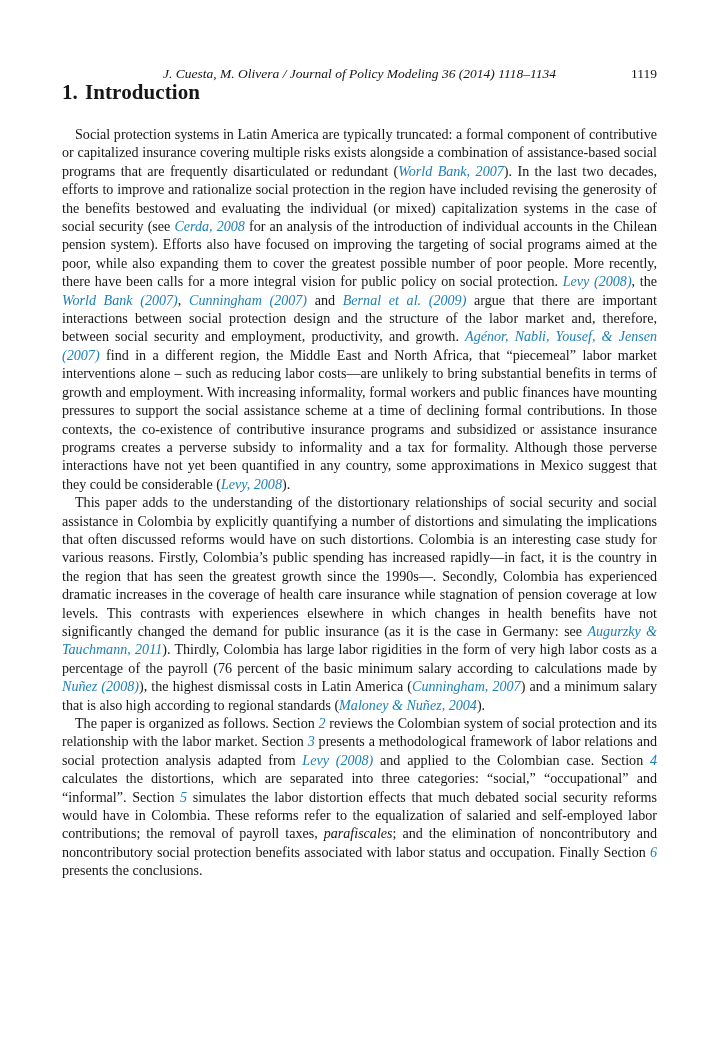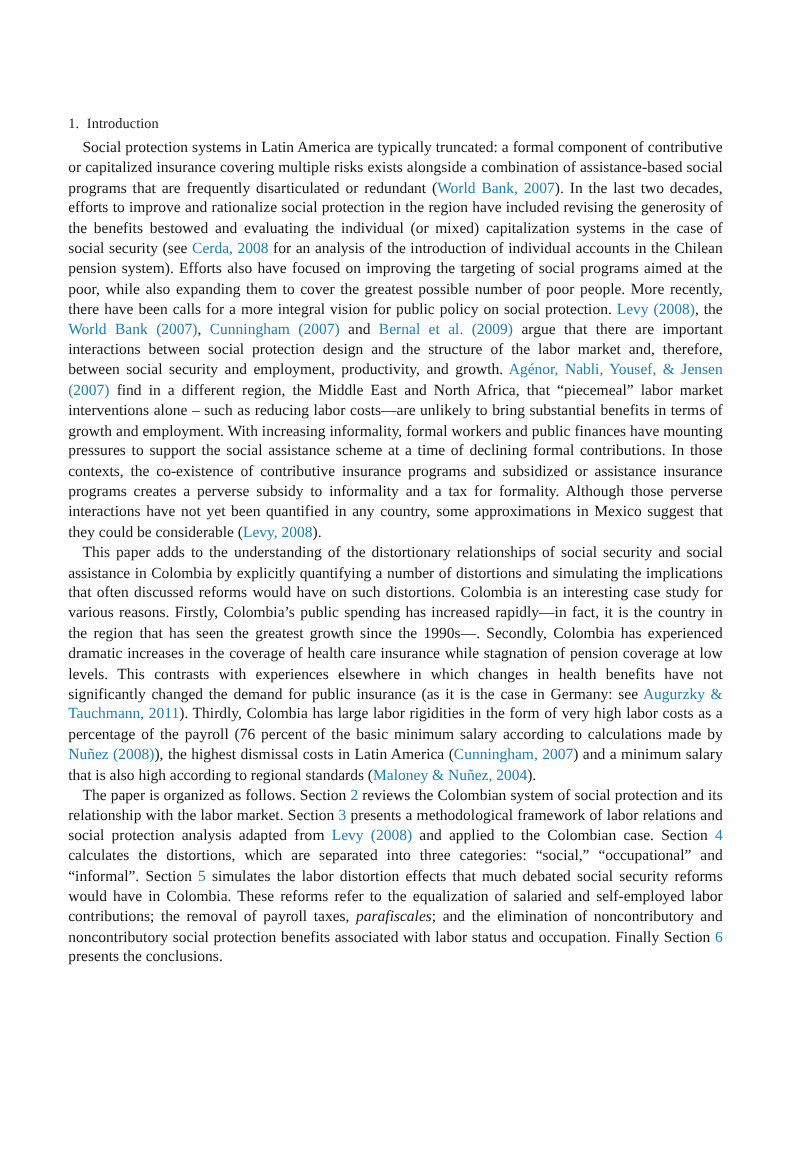--- a/index.html
+++ b/index.html
@@ -30,52 +30,57 @@
   }
   .rh-page {
     position: absolute;
     right: 0;
     top: 0;
     font-style: normal;
   }
   .section-heading {
     position: absolute;
     left: 62px;
-    top: 104px;
+    top: 80px;
     margin: 0;
-    font-size: 13px;
-    font-weight: normal;
+    font-size: 21px;
+    font-weight: bold;
     letter-spacing: 0.1px;
   }
   .sh-text { margin-left: 7px; }
   .body-copy {
     position: absolute;
     left: 62px;
     top: 125px;
     width: 595px;
     font-size: 14.1px;
     line-height: 18.4px;
     text-align: justify;
   }
   .para {
     margin: 0;
     text-indent: 13px;
   }
   .cite {
     color: var(--link-color, #1d80b4);
     text-decoration: none;
     cursor: pointer;
+    font-style: italic;
   }
   .para em { }
 </style>
 </head>
 <body>
 
 <div class="page" style="color: rgb(22, 22, 22); background: rgb(255, 255, 255);">
 
+  <header class="running-head">
+    <span class="rh-title">J. Cuesta, M. Olivera / Journal of Policy Modeling 36 (2014) 1118–1134</span>
+    <span class="rh-page">1119</span>
+  </header>
 
   <h2 class="section-heading">
     <span>1.</span><span class="sh-text">Introduction</span>
   </h2>
 
   <div class="body-copy">
     <p class="para"><span>Social protection systems in Latin America are typically truncated: a formal component of contributive or capitalized insurance covering multiple risks exists alongside a combination of assistance-based social programs that are frequently disarticulated or redundant (</span><a class="cite">World Bank, 2007</a><span>). In the last two decades, efforts to improve and rationalize social protection in the region have included revising the generosity of the benefits bestowed and evaluating the individual (or mixed) capitalization systems in the case of social security (see </span><a class="cite">Cerda, 2008</a><span> for an analysis of the introduction of individual accounts in the Chilean pension system). Efforts also have focused on improving the targeting of social programs aimed at the poor, while also expanding them to cover the greatest possible number of poor people. More recently, there have been calls for a more integral vision for public policy on social protection. </span><a class="cite">Levy (2008)</a><span>, the </span><a class="cite">World Bank (2007)</a><span>, </span><a class="cite">Cunningham (2007)</a><span> and </span><a class="cite">Bernal et al. (2009)</a><span> argue that there are important interactions between social protection design and the structure of the labor market and, therefore, between social security and employment, productivity, and growth. </span><a class="cite">Agénor, Nabli, Yousef, &amp; Jensen (2007)</a><span> find in a different region, the Middle East and North Africa, that “piecemeal” labor market interventions alone – such as reducing labor costs—are unlikely to bring substantial benefits in terms of growth and employment. With increasing informality, formal workers and public finances have mounting pressures to support the social assistance scheme at a time of declining formal contributions. In those contexts, the co-existence of contributive insurance programs and subsidized or assistance insurance programs creates a perverse subsidy to informality and a tax for formality. Although those perverse interactions have not yet been quantified in any country, some approximations in Mexico suggest that they could be considerable (</span><a class="cite">Levy, 2008</a><span>).</span></p>
     <p class="para"><span>This paper adds to the understanding of the distortionary relationships of social security and social assistance in Colombia by explicitly quantifying a number of distortions and simulating the implications that often discussed reforms would have on such distortions. Colombia is an interesting case study for various reasons. Firstly, Colombia’s public spending has increased rapidly—in fact, it is the country in the region that has seen the greatest growth since the 1990s—. Secondly, Colombia has experienced dramatic increases in the coverage of health care insurance while stagnation of pension coverage at low levels. This contrasts with experiences elsewhere in which changes in health benefits have not significantly changed the demand for public insurance (as it is the case in Germany: see </span><a class="cite">Augurzky &amp; Tauchmann, 2011</a><span>). Thirdly, Colombia has large labor rigidities in the form of very high labor costs as a percentage of the payroll (76 percent of the basic minimum salary according to calculations made by </span><a class="cite">Nuñez (2008)</a><span>), the highest dismissal costs in Latin America (</span><a class="cite">Cunningham, 2007</a><span>) and a minimum salary that is also high according to regional standards (</span><a class="cite">Maloney &amp; Nuñez, 2004</a><span>).</span></p>
     <p class="para"><span>The paper is organized as follows. Section </span><a class="cite">2</a><span> reviews the Colombian system of social protection and its relationship with the labor market. Section </span><a class="cite">3</a><span> presents a methodological framework of labor relations and social protection analysis adapted from </span><a class="cite">Levy (2008)</a><span> and applied to the Colombian case. Section </span><a class="cite">4</a><span> calculates the distortions, which are separated into three categories: “social,” “occupational” and “informal”. Section </span><a class="cite">5</a><span> simulates the labor distortion effects that much debated social security reforms would have in Colombia. These reforms refer to the equalization of salaried and self-employed labor contributions; the removal of payroll taxes, </span><em>parafiscales</em><span>; and the elimination of noncontributory and noncontributory social protection benefits associated with labor status and occupation. Finally Section </span><a class="cite">6</a><span> presents the conclusions.</span></p>
   </div>

